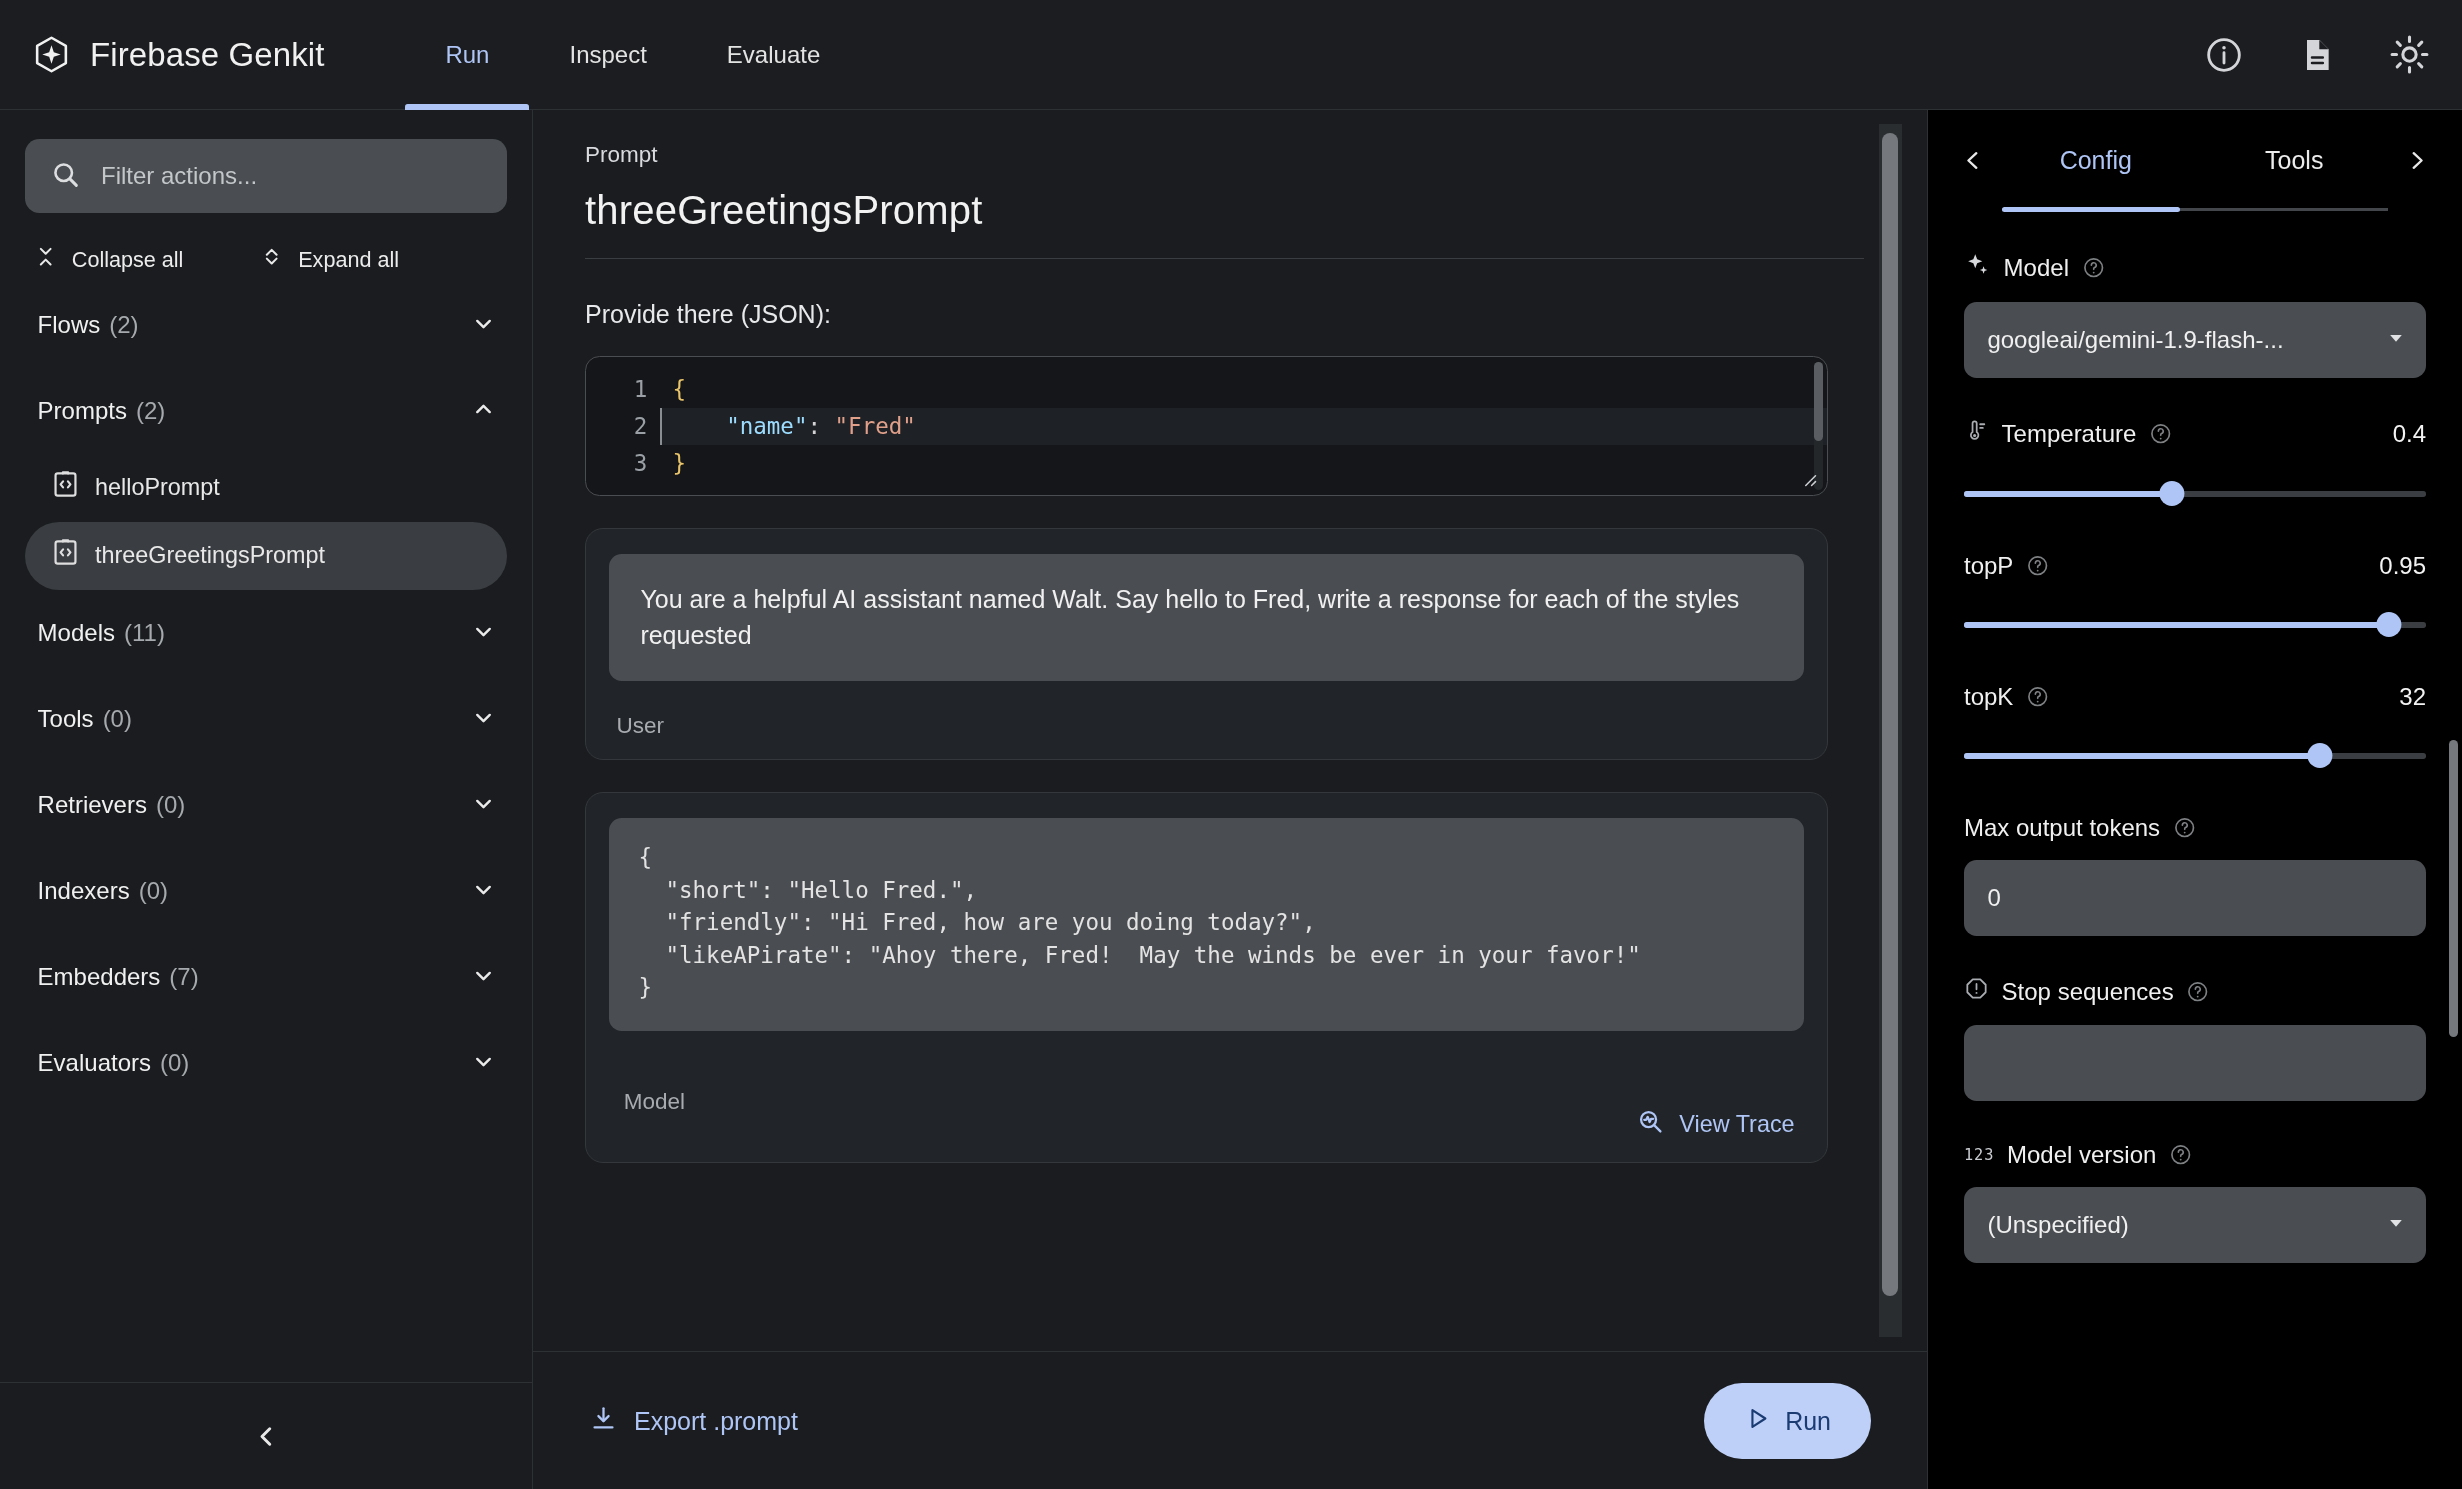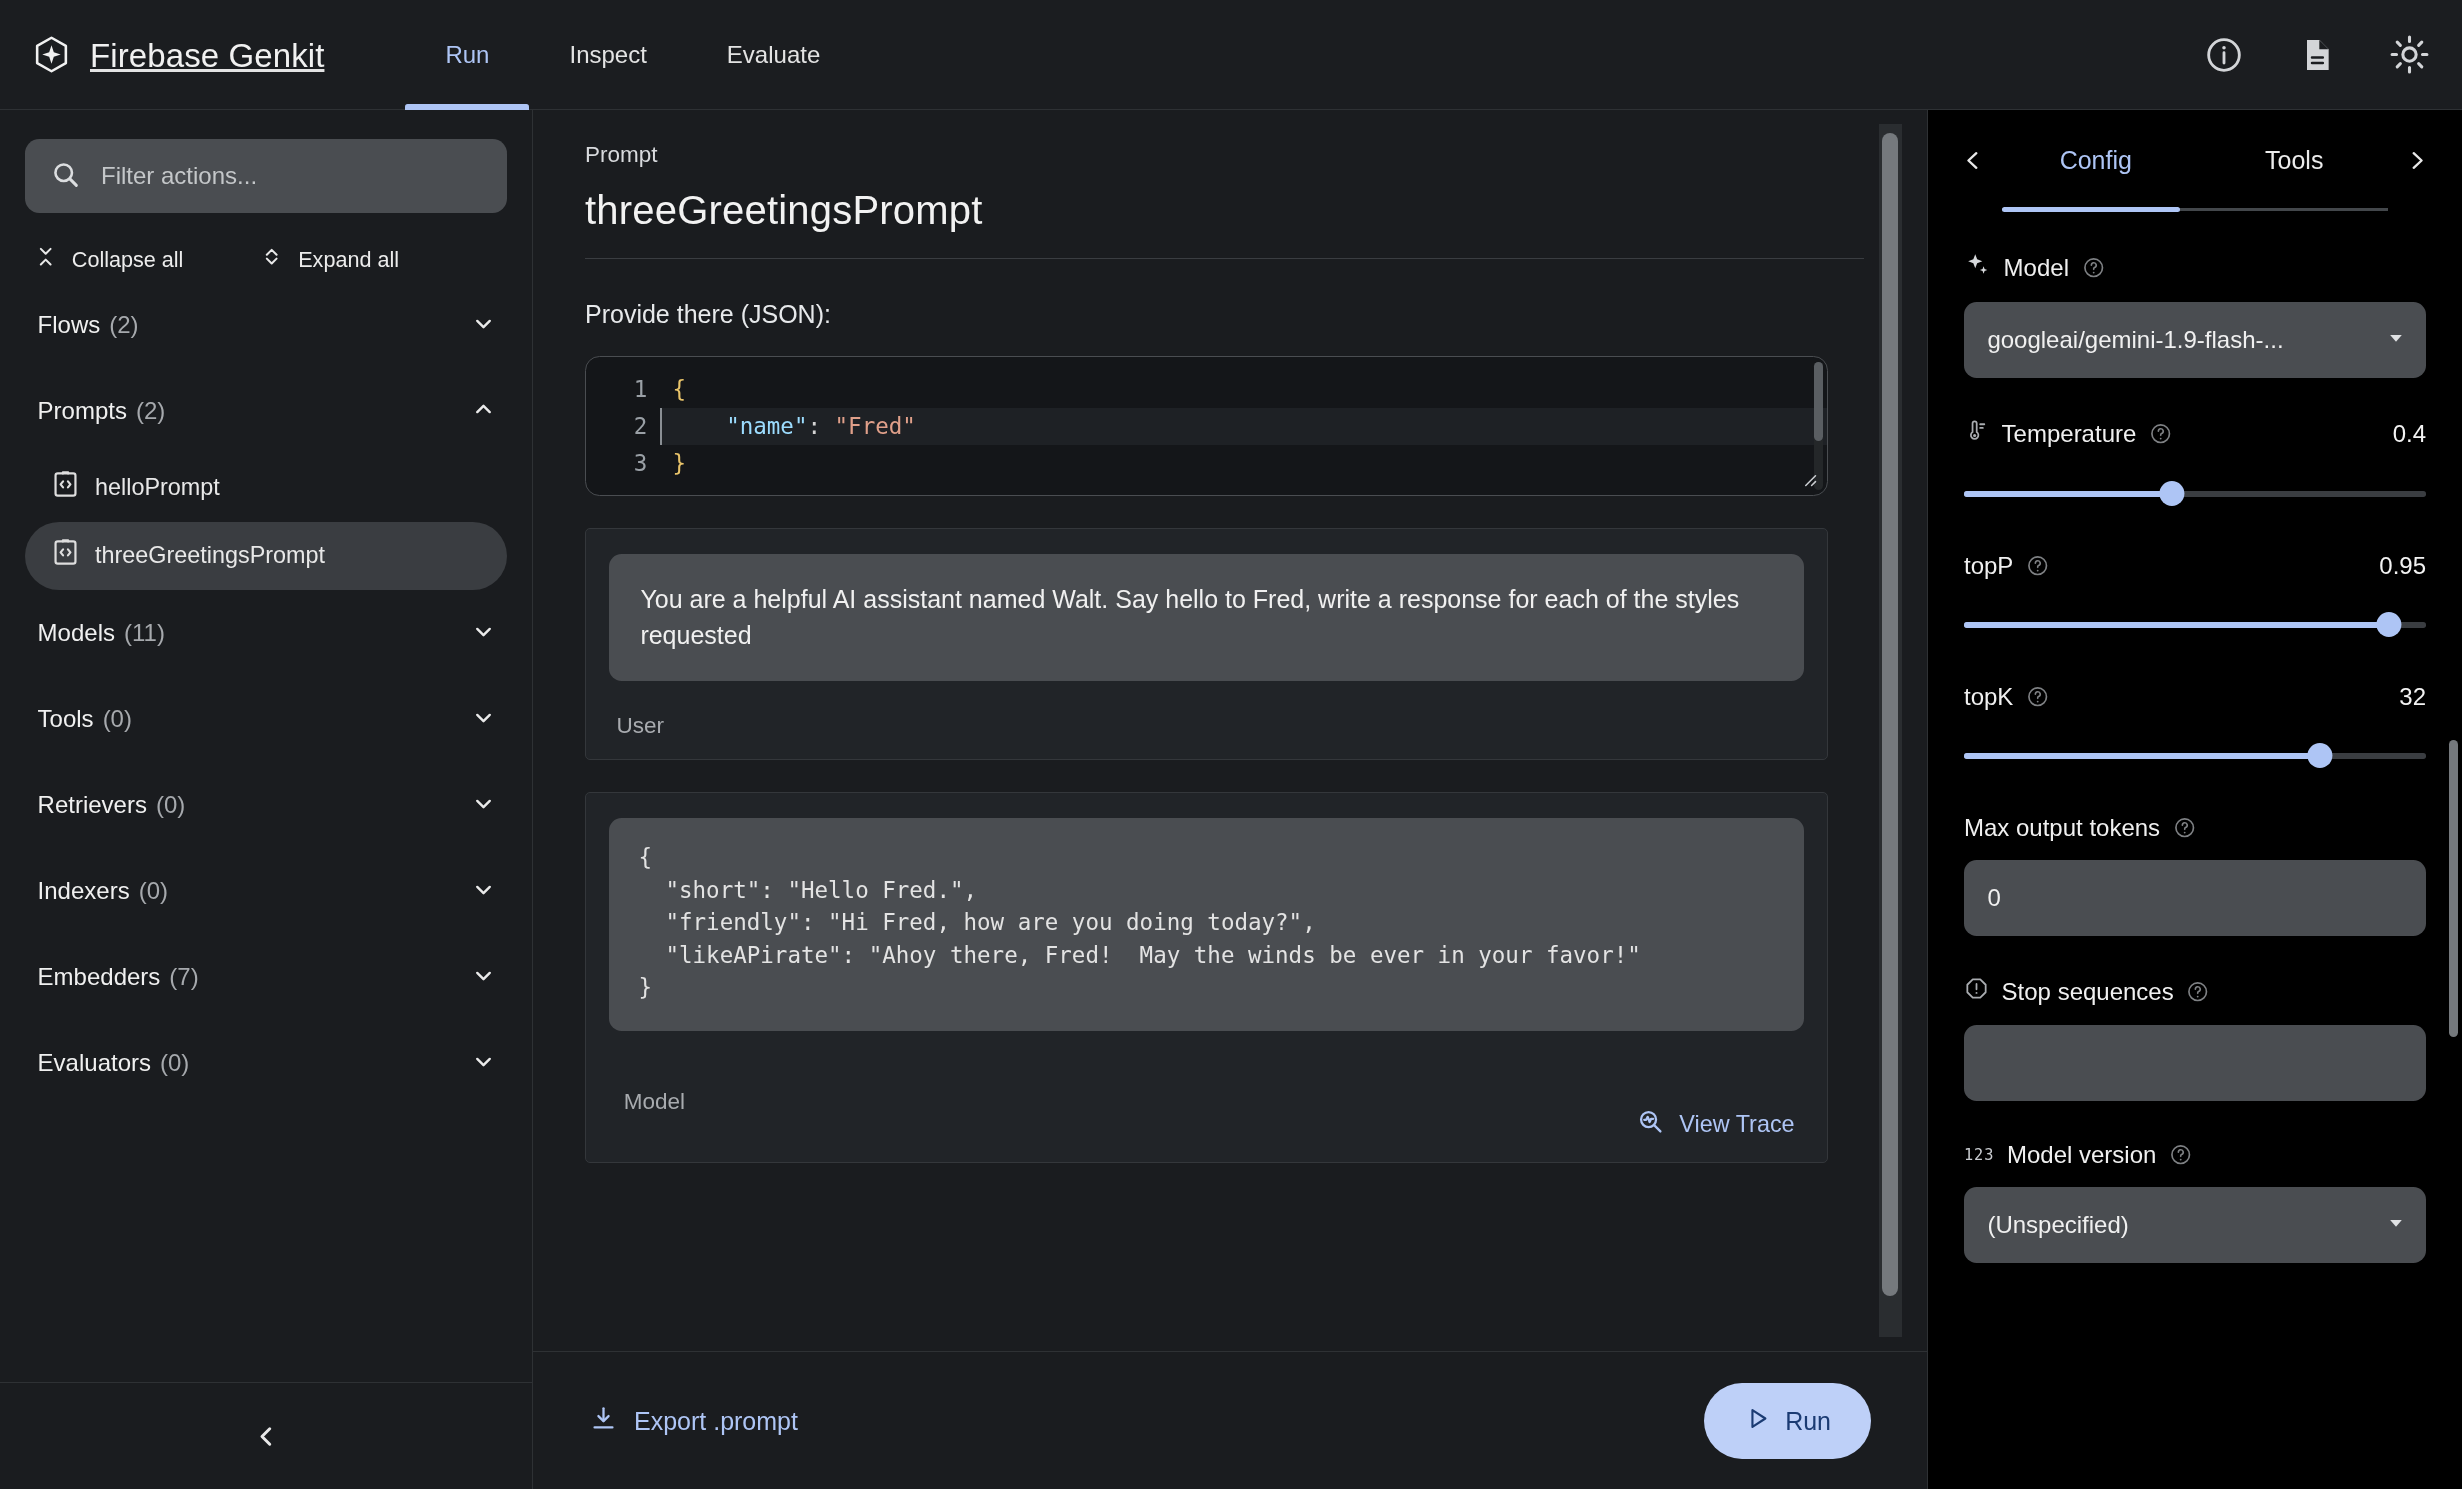--- a/index.html
+++ b/index.html
@@ -14,21 +14,21 @@
 
   
   .topbar {
     height: 110px; min-height: 110px;
     background: #1b1d20;
     border-bottom: 1.8px solid #2e3134;
     display: flex; align-items: center;
     padding: 0 31px 0 31px;
     position: relative;
   }
-  .brand { display: flex; align-items: flex-end; gap: 18px; text-decoration: underline; }
+  .brand { display: flex; align-items: center; gap: 18px; }
   .brand-logo { width: 41px; height: 41px; display:block; }
   .brand-name { font-size: 33px; font-weight: 400; color: #f1f1f1; letter-spacing: 0.1px; }
 
   .tabs { display: flex; align-items: stretch; height: 110px; margin-left: 81px; }
   .tab {
     display: flex; align-items: center; justify-content: center;
     padding: 0 40px; font-size: 24px; color: #e3e3e3;
     position: relative; cursor: pointer; height: 110px;
   }
   .tab.active { color: #aec5f5; }
@@ -121,21 +121,21 @@
   .tok-str { color: #e0a08a; }
   .editor-sbar {
     position: absolute; right: 3.6px; top: 5.4px; width: 9px; bottom: 5.4px;
     background: #242729; border-radius: 4.5px;
   }
   .editor-sbar i { position:absolute; left:0; right:0; top: 0; height: 62%; background:#5a5e62; border-radius:4.5px; display:block;}
   .resize-grip { position: absolute; right: 7.2px; bottom: 5.4px; width: 23.4px; height: 23.4px; }
 
   .msg-card {
     margin-top: 32px; width: 1243px;
-    background: #212428; border: 1.8px solid #34373b; border-radius: 5px;
+    background: #212428; border: 1.8px solid #34373b; border-radius: 18px;
     padding: 25px 23.4px 20px 23.4px;
   }
   .bubble {
     background: #4a4d51; border-radius: 12.6px;
     padding: 27px 31px; font-size: 25px; line-height: 1.45; color: #f0f0f0;
   }
   .role-label { font-size: 22.5px; color: #a8abaf; margin-top: 32px; padding-left: 7.2px; }
 
   .code-bubble {
     background: #4a4d51; border-radius: 12.6px;

